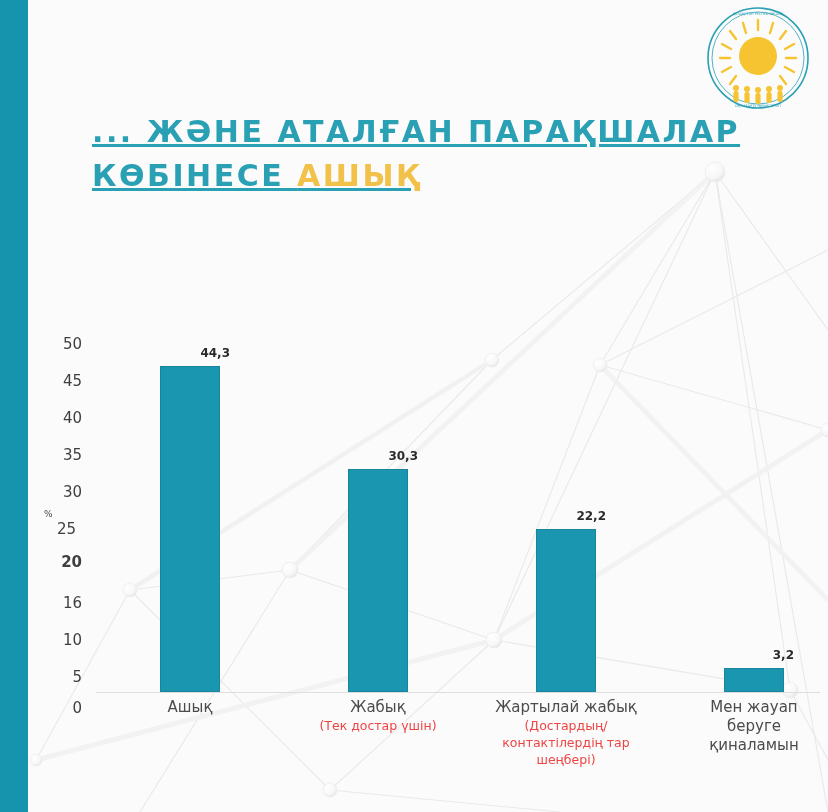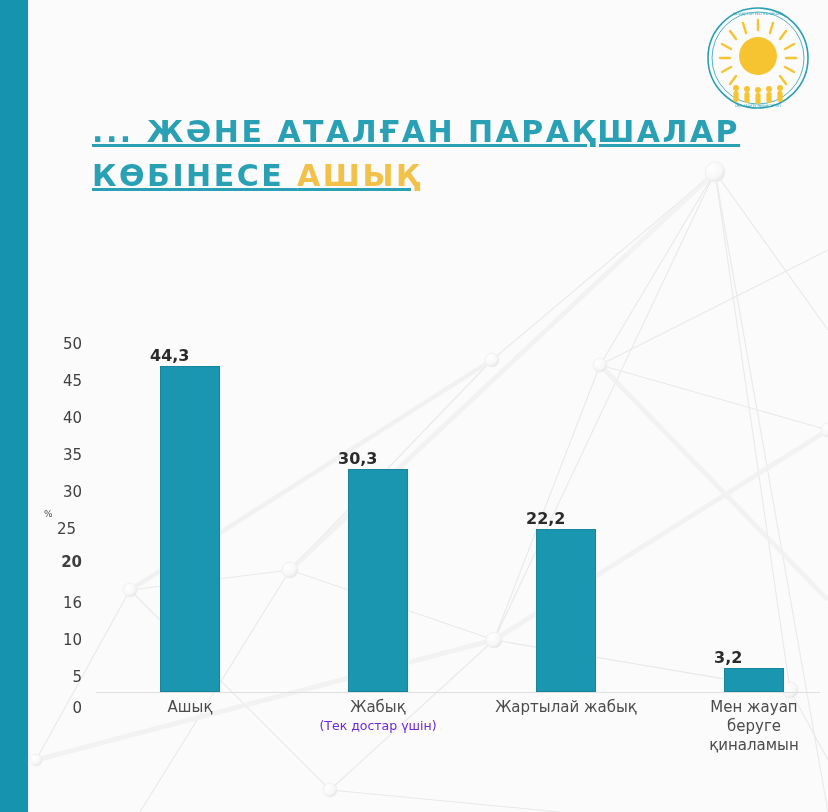--- a/index.html
+++ b/index.html
@@ -106,39 +106,39 @@
 
   .bar {
     position: absolute;
     background: #1b96b0;
     border: 1px solid #17869c;
     box-sizing: border-box;
   }
 
   .bar-value {
     position: absolute;
-    font-size: 16px;
+    font-size: 12px;
     font-weight: bold;
     color: #2b2b2b;
-    text-align: left;
+    text-align: right;
     font-family: "DejaVu Sans", sans-serif;
   }
 
   .cat-label {
     position: absolute;
     text-align: center;
     font-size: 15px;
     color: #4b4b4b;
     line-height: 19px;
     font-family: "DejaVu Sans", sans-serif;
   }
   .cat-label .sub {
     display: block;
     font-size: 12.5px;
-    color: #6d28d9;
+    color: #ef4444;
     line-height: 17px;
   }
 </style>
 </head>
 <body>
 
 <div id="slide">
 
   <svg id="bg-network" viewBox="0 0 828 812" preserveAspectRatio="none" aria-hidden="true">
     <defs>
@@ -275,20 +275,21 @@
       <span>Ашық</span>
     </div>
 
     <div class="cat-label" style="left:293px; top:698px; width:170px;">
       <span>Жабық</span>
       <span class="sub">(Тек достар үшін)</span>
     </div>
 
     <div class="cat-label" style="left:476px; top:698px; width:180px;">
       <span>Жартылай жабық</span>
+      <span class="sub">(Достардың/ контактілердің тар шеңбері)</span>
     </div>
 
     <div class="cat-label" style="left:686px; top:698px; width:136px;">
       <span>Мен жауап беруге қиналамын</span>
     </div>
 
   </div>
 
 </div>
 

